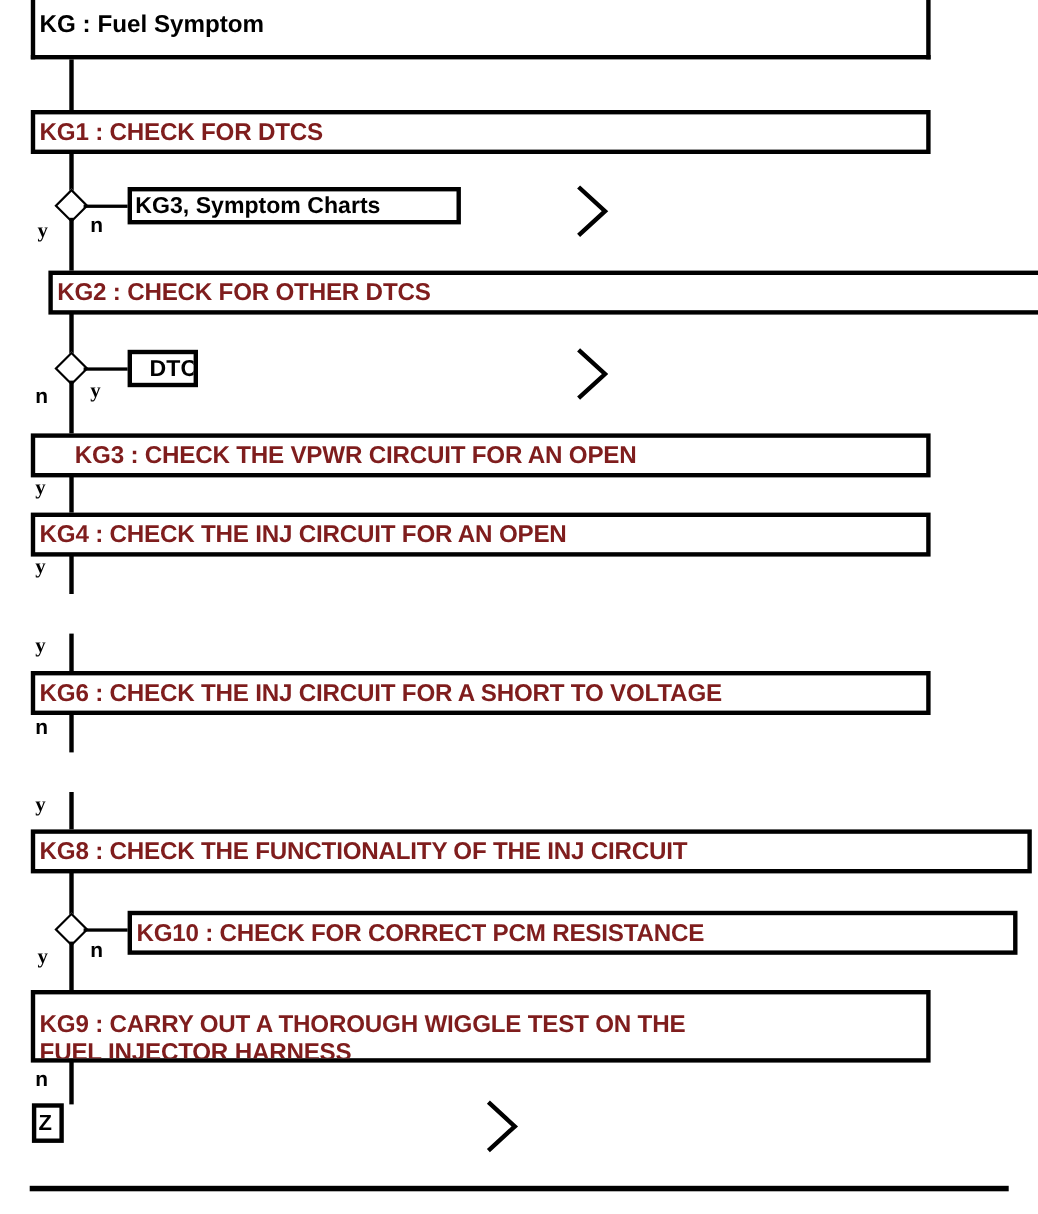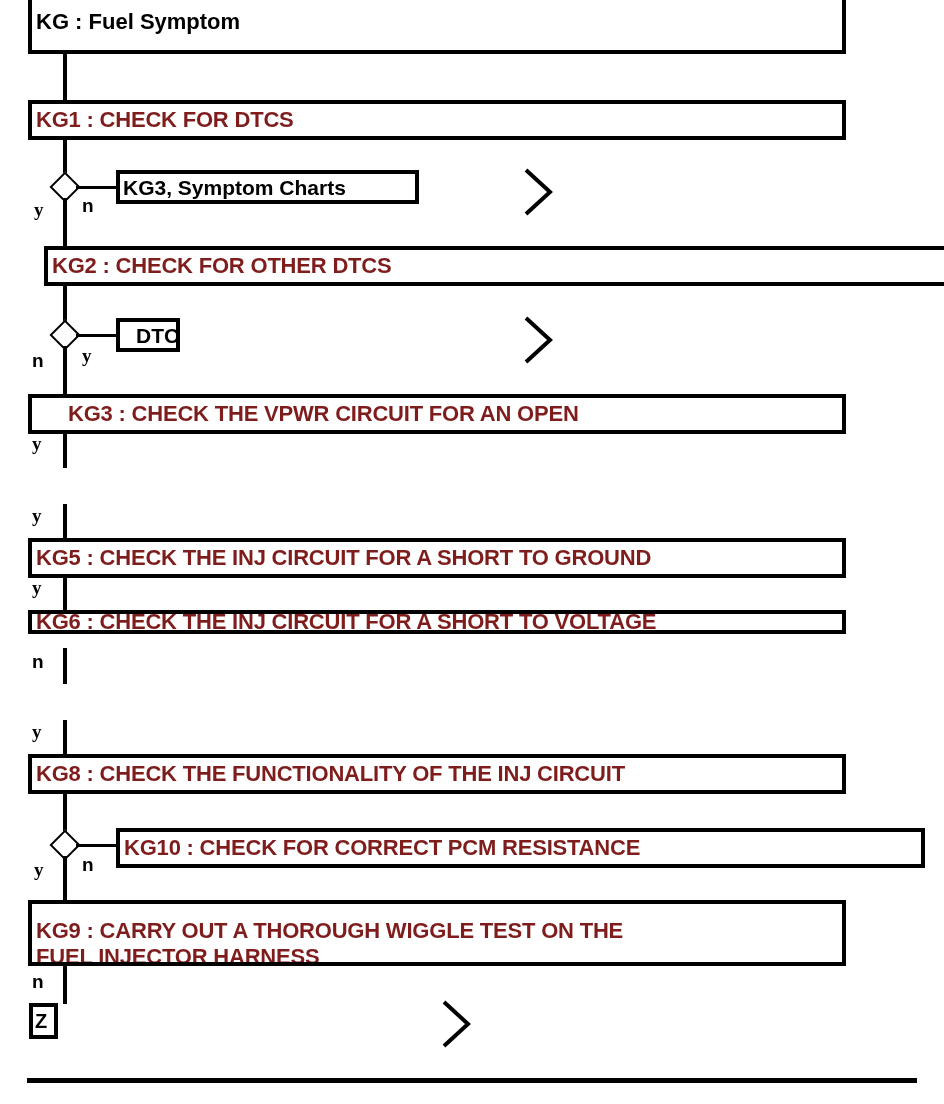--- a/index.html
+++ b/index.html
@@ -186,43 +186,43 @@
 
   <div class="vline" style="left:63px; top:346px; height:50px;"></div>
 
   <div class="step-box" style="left:28px; top:394px; width:818px; height:40px;padding-left:36px;">
     <span class="step-label">KG3 : CHECK THE VPWR CIRCUIT FOR AN OPEN</span>
   </div>
 
   <div class="vline" style="left:63px; top:432px; height:36px;"></div>
   <span class="branch-label" style="left:32px; top:434px;">y</span>
 
+  <div class="step-box" style="left:28px; top:466px; width:818px; height:40px;">
+    <span class="step-label">KG4 : CHECK THE INJ CIRCUIT FOR AN OPEN</span>
+  </div>
 
   <div class="vline" style="left:63px; top:504px; height:36px;"></div>
   <span class="branch-label" style="left:32px; top:506px;">y</span>
 
-  <div class="step-box" style="left:28px; top:538px; width:818px; height:40px;">
-    <span class="step-label">KG5 : CHECK THE INJ CIRCUIT FOR A SHORT TO GROUND</span>
-  </div>
 
   <div class="vline" style="left:63px; top:576px; height:36px;"></div>
   <span class="branch-label" style="left:32px; top:578px;">y</span>
 
-  <div class="step-box" style="left:28px; top:610px; width:818px; height:24px;">
+  <div class="step-box" style="left:28px; top:610px; width:818px; height:40px;">
     <span class="step-label">KG6 : CHECK THE INJ CIRCUIT FOR A SHORT TO VOLTAGE</span>
   </div>
 
   <div class="vline" style="left:63px; top:648px; height:36px;"></div>
   <span class="branch-label sans" style="left:32px; top:652px;">n</span>
 
 
   <div class="vline" style="left:63px; top:720px; height:36px;"></div>
   <span class="branch-label" style="left:32px; top:722px;">y</span>
 
-  <div class="step-box" style="left:28px; top:754px; width:818px; height:40px;">
+  <div class="step-box" style="left:28px; top:754px; width:910px; height:40px;">
     <span class="step-label">KG8 : CHECK THE FUNCTIONALITY OF THE INJ CIRCUIT</span>
   </div>
 
   <div class="vline" style="left:63px; top:792px; height:42px;"></div>
 
   <div class="diamond" style="left:54px; top:834px;"></div>
 
   <div class="hline" style="left:76px; top:844px; width:42px;"></div>
 
   <div class="step-box" style="left:116px; top:828px; width:809px; height:40px;">

